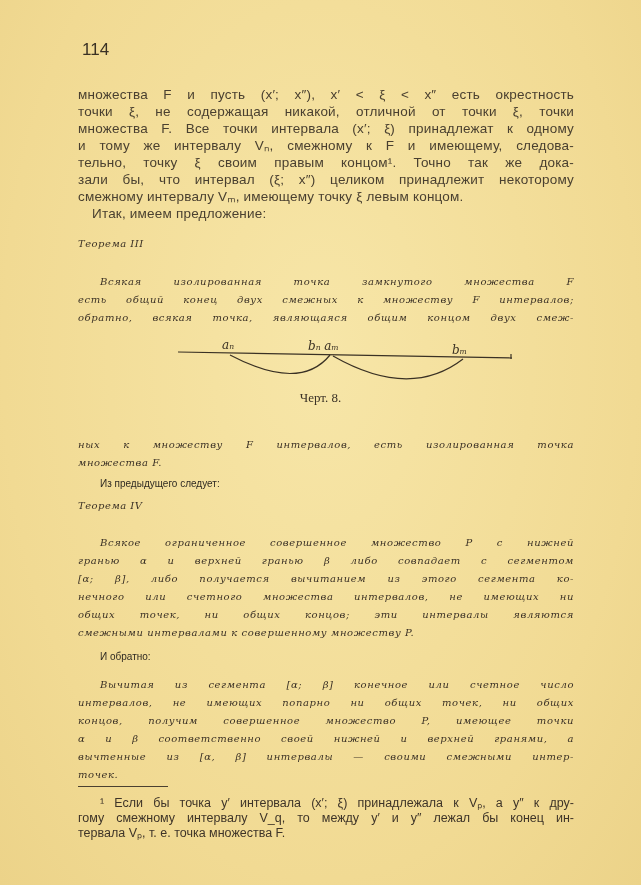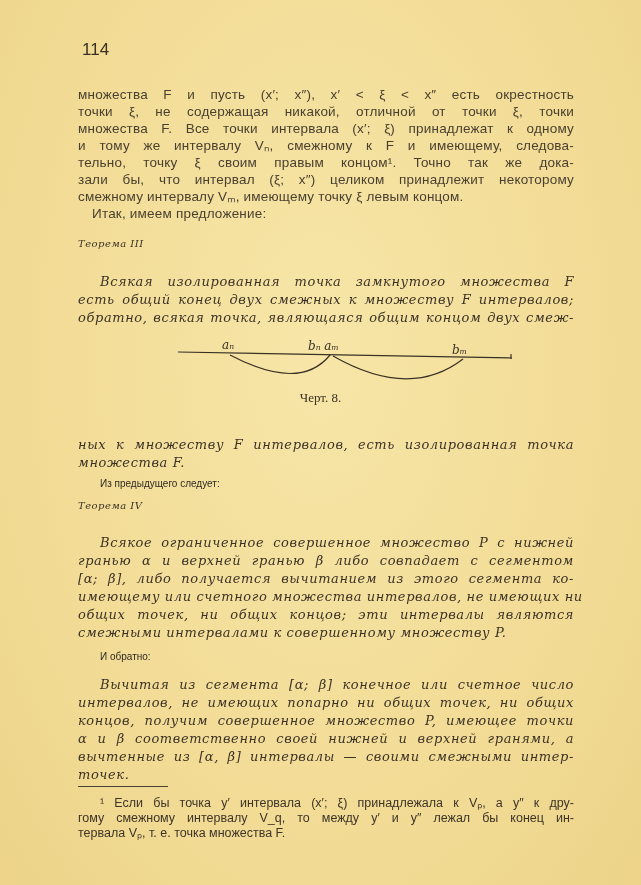--- a/index.html
+++ b/index.html
@@ -11,21 +11,21 @@
     color:#3b3226;
     position:relative;
   }
   .header { position:absolute; top:40px; left:66px; width:510px; height:20px; }
   .page-num { position:absolute; left:0; top:0; font-size:17px; font-family:"Liberation Sans", sans-serif; color:#3a3124;margin-left:16px; }
   .running-head { position:absolute; left:158px; top:4px; font-size:11.5px; letter-spacing:0.6px; font-family:"Liberation Sans", sans-serif; color:#3a3124; }
   .line { position:absolute; left:78px; width:496px; font-size:14px; white-space:nowrap; line-height:17px; text-align:justify; text-align-last:justify;margin-top:8px; }
   .line.indent { left:100px; width:474px; }
   .line.last { text-align-last:left; }
   .reg { font-family:"Liberation Sans", sans-serif; font-size:13.5px; color:#4a4030; letter-spacing:0.2px; }
-  .it { font-style:italic; font-family:"DejaVu Serif", serif; font-size:13px; color:#3c3226; letter-spacing:0.6px; }
+  .it { font-style:italic; font-family:"DejaVu Serif", serif; font-size:10px; color:#3c3226; letter-spacing:0.6px; }
   .thm-title { position:absolute; left:78px; font-style:italic; font-family:"DejaVu Serif", serif; font-size:10px; color:#3c3226; letter-spacing:0.5px; }
   .caption { position:absolute; left:0; width:641px; text-align:center; font-size:13px; color:#3b3226; top:390px; }
   .plain { font-family:"Liberation Sans", sans-serif; font-size:10px; color:#2f2a22; }
   .footnote-rule { position:absolute; left:78px; top:786px; width:90px; height:1px; background:#4a4030; }
   .fn { position:absolute; left:78px; width:496px; font-family:"Liberation Sans", sans-serif; font-size:12.5px; line-height:15px; white-space:nowrap; text-align:justify; text-align-last:justify; color:#3e3428; }
   .fn.indent { left:100px; width:474px; }
   .fn.last { text-align-last:left; }
   svg.fig { position:absolute; left:0; top:0; }
 </style>
 </head>
@@ -71,21 +71,21 @@
   <div class="line it last" style="top:446px">множества F.</div>
 </div>
 
 <div class="line indent plain last" style="top:467px; left:100px;">Из предыдущего следует:</div>
 
 <div class="thm-title" style="top:500px">Теорема IV</div>
 <div>
   <div class="line indent it" style="top:526px">Всякое ограниченное совершенное множество P с нижней</div>
   <div class="line it" style="top:544px">гранью  α  и  верхней  гранью  β  либо совпадает с сегментом</div>
   <div class="line it" style="top:562px">[α; β],  либо получается вычитанием из этого сегмента ко-</div>
-  <div class="line it" style="top:580px">имеющему или счетного множества интервалов, не имеющих ни</div>
+  <div class="line it" style="top:580px">нечного или счетного множества интервалов, не имеющих ни</div>
   <div class="line it" style="top:598px">общих  точек,  ни  общих  концов;  эти  интервалы  являются</div>
   <div class="line it last" style="top:616px">смежными интервалами к совершенному множеству P.</div>
 </div>
 
 <div class="line indent plain last" style="top:640px; left:100px;">И обратно:</div>
 
 <div>
   <div class="line indent it" style="top:668px">Вычитая из сегмента [α; β] конечное  или  счетное число</div>
   <div class="line it" style="top:686px">интервалов, не имеющих попарно ни общих точек, ни общих</div>
   <div class="line it" style="top:704px">концов, получим совершенное множество  P,  имеющее  точки</div>

